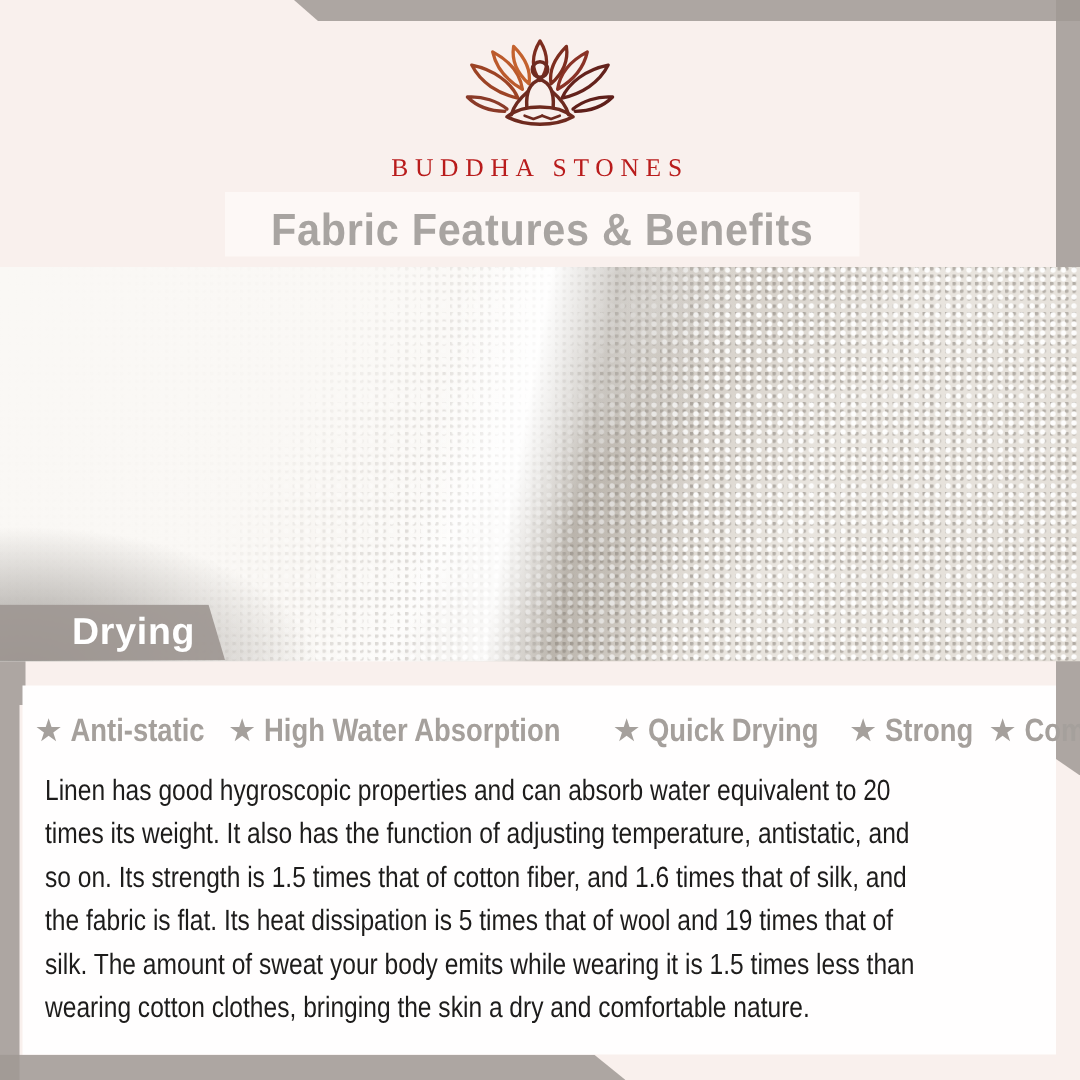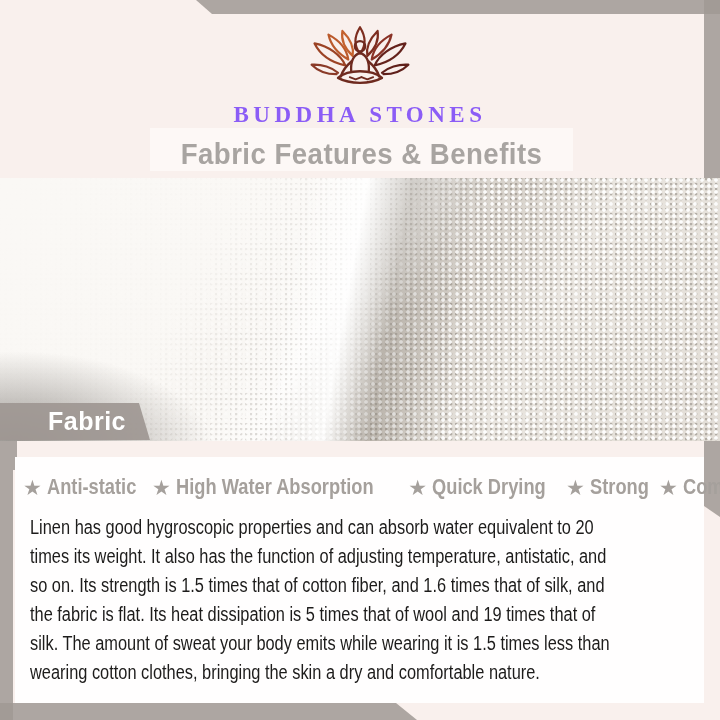--- a/index.html
+++ b/index.html
@@ -19,21 +19,21 @@
   .frame-left-photo { left:0; top:178px; width:17px; height:292px; }
   .frame-left-lower { left:0; top:470px; width:13px; height:250px; }
   .frame-bottom { left:0; top:703px; width:420px; height:17px;
                   clip-path:polygon(0 0, 396px 0, 417px 100%, 0 100%); }
 
   
   .logo-wrap { position:absolute; left:0; top:24px; width:720px; text-align:center; }
   .logo-svg { display:block; margin:0 auto; width:132px; height:74px; }
   .brand-name {
     margin-top:4px; font-family:"Liberation Serif", serif;
-    font-size:23px; letter-spacing:4.5px; color:#8b5cf6; font-weight:700;
+    font-size:17px; letter-spacing:4.5px; color:#b91c1c; font-weight:400;
   }
 
   
   .banner {
     position:absolute; left:150px; top:128px; width:423px; height:43px;
     background:#fdf8f6; display:flex; align-items:flex-end; justify-content:center;
   }
   .banner-title {
     font-size:30px; font-weight:bold; color:#a8a4a1; white-space:nowrap;
     transform:scaleX(0.92); letter-spacing:0.5px;
@@ -144,21 +144,21 @@
 
   <div class="photo" role="img" aria-label="Linen">
     <div class="photo-base"></div>
     <div class="photo-texture"></div>
     <div class="photo-fade"></div>
     <div class="photo-fold"></div>
     <div class="photo-shadow"></div>
   </div>
 
   <div class="linen-label">
-    <span class="linen-label-text">Fabric</span>
+    <span class="linen-label-text">Drying</span>
   </div>
 
   <div class="panel">
 
     <div class="features-row">
       <span class="feature">
         <span class="star">★</span>
         <span class="flabel"><span class="flabel-inner">Anti-static</span></span>
       </span>
       <span class="feature">

